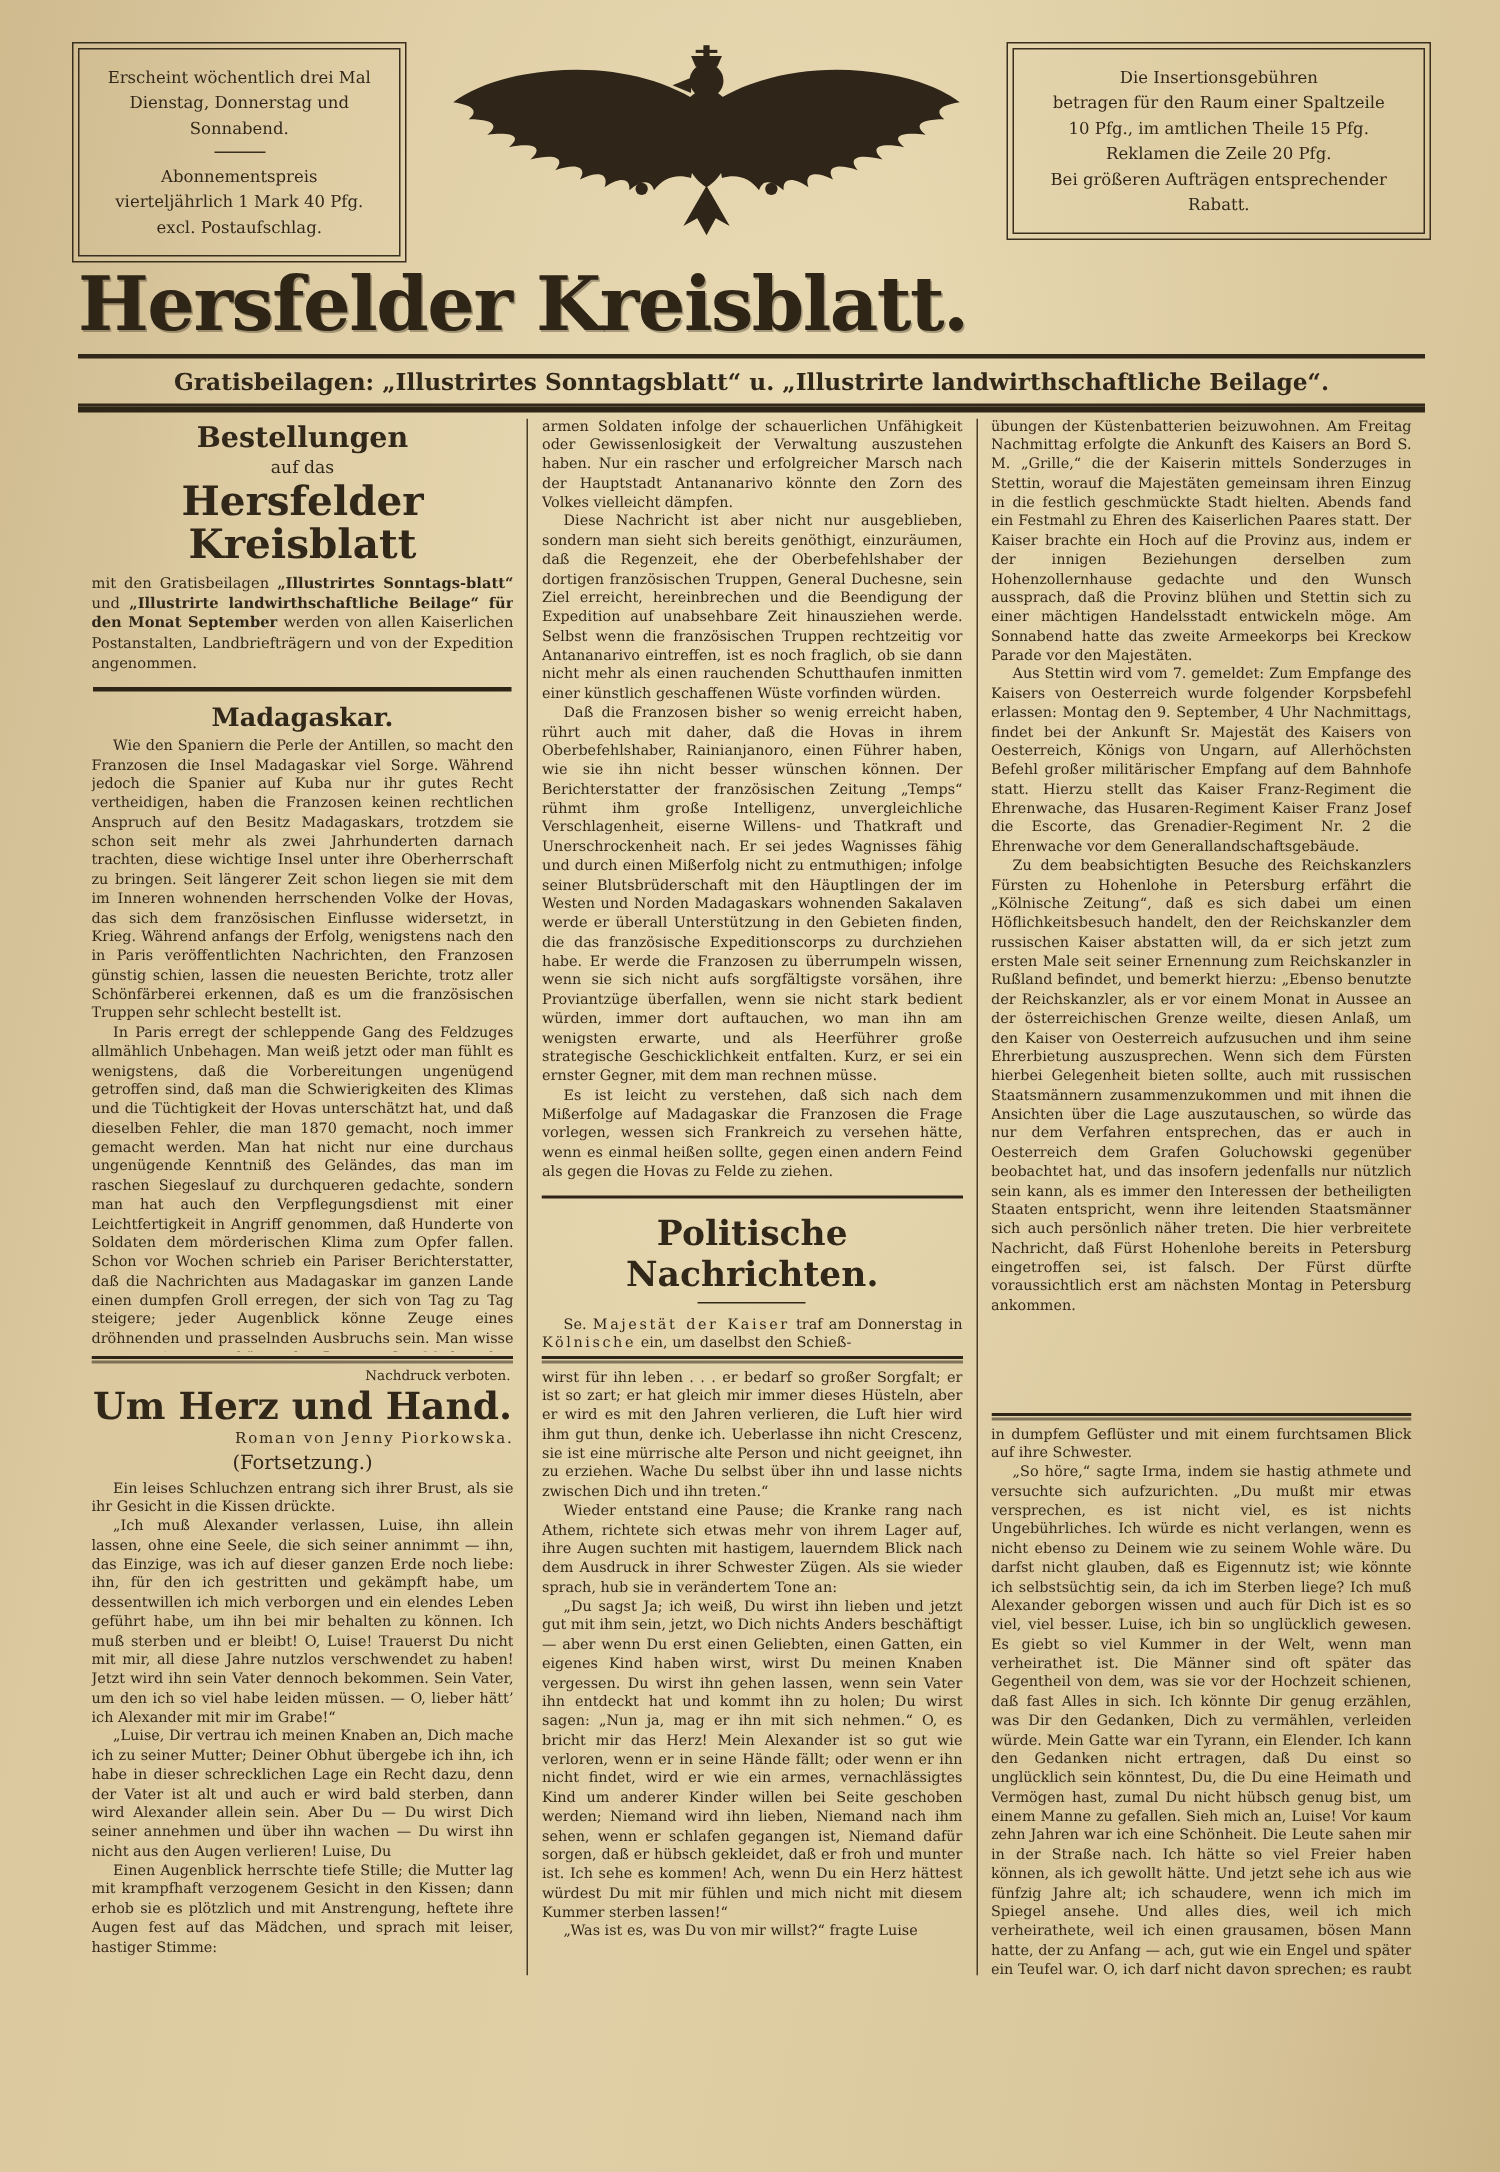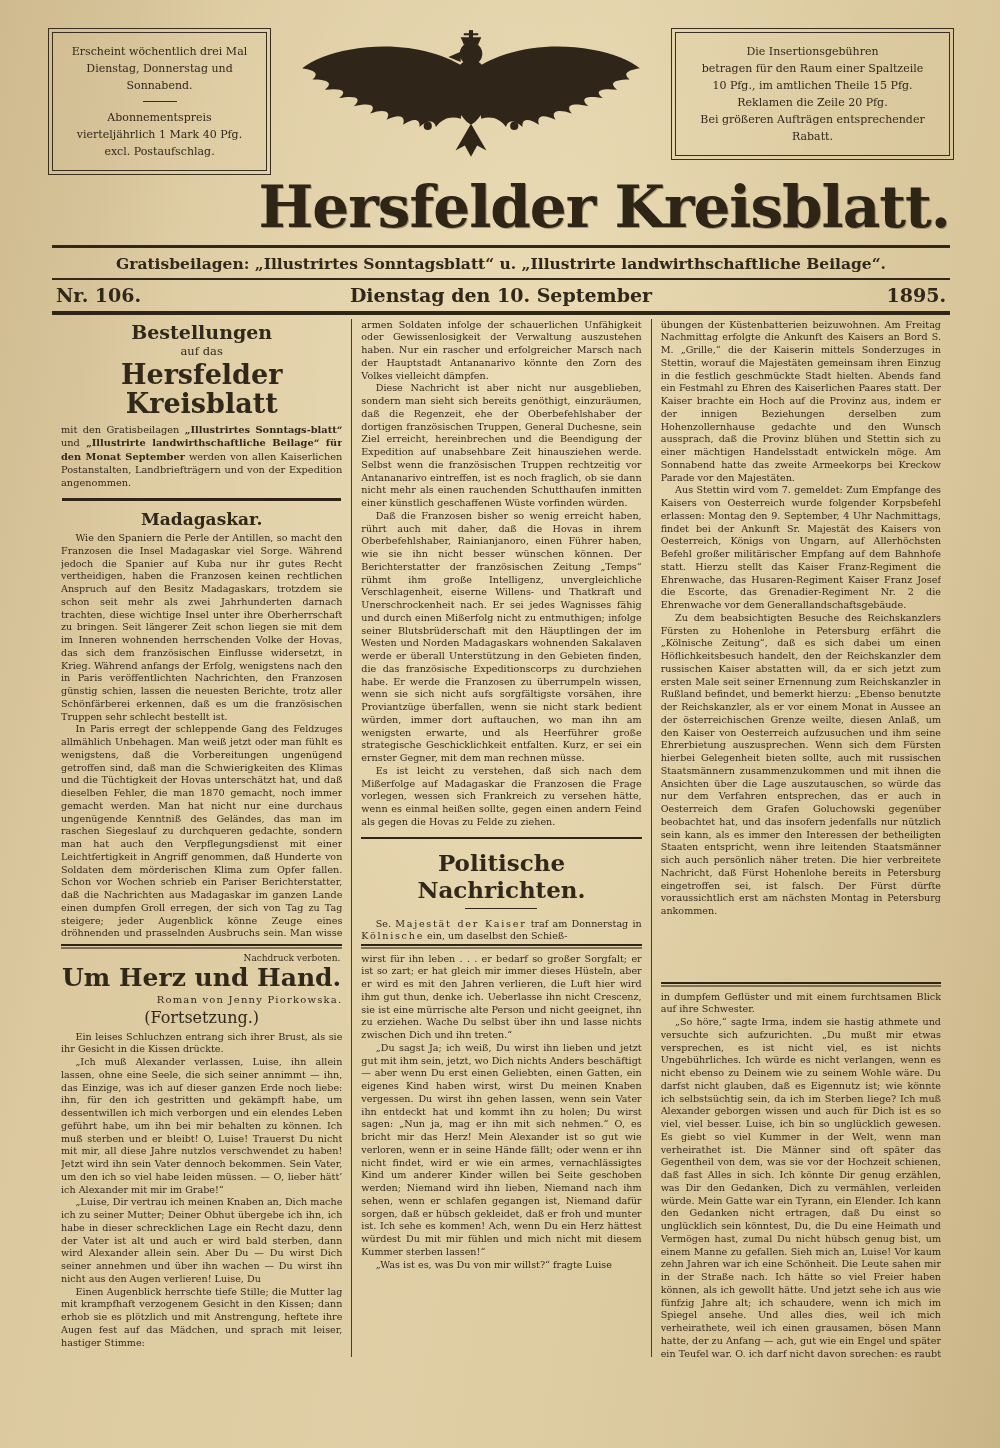--- a/index.html
+++ b/index.html
@@ -17,21 +17,21 @@
     color:#32281a;
   }
   
   .mast-top{display:grid;grid-template-columns:215px 1fr 275px;align-items:start;column-gap:22px;height:148px;}
   .notice-box{border:1px solid #3a2f1f;outline:1px solid #3a2f1f;outline-offset:3px;
     padding:10px 8px;text-align:center;font-size:11px;line-height:1.55;margin-top:8px;}
   .notice-box p{margin:0;}
   .mini-rule{width:34px;border-top:1px solid #3a2f1f;margin:7px auto;}
   .eagle-wrap{display:flex;justify-content:center;align-items:flex-start;padding-top:2px;}
   .np-title{
-    margin:2px 0 0;text-align:right;font-size:58px;font-weight:bold;line-height:1.15;
+    margin:2px 0 0;text-align:left;font-size:50px;font-weight:bold;line-height:1.15;
     letter-spacing:-1px;white-space:nowrap;color:#2e2517;
     text-shadow:1px 1px 0 rgba(46,37,23,.35);
   }
   .rule{border:0;margin:0;}
   .rule-thick{border-top:3px solid #32281a;margin-top:4px;}
   .subtitle{text-align:center;font-weight:bold;font-size:15.5px;padding:6px 0 5px;}
   .rule-thin{border-top:2px solid #32281a;}
   .dateline{position:relative;display:flex;justify-content:space-between;align-items:center;
     font-weight:bold;font-size:19px;padding:4px 4px 5px;}
   .dateline .center{position:absolute;left:0;right:0;text-align:center;}
@@ -58,21 +58,21 @@
   .pol-rule-top{border-top:2px solid #2e2517;margin-top:8px;}
   .pol-head{text-align:center;font-size:23px;font-weight:bold;margin:10px 0 5px;}
   .pol-underline{width:72px;border-top:1px solid #32281a;margin:0 auto 9px;}
   .sperr{letter-spacing:.18em;}
   
   .feuilleton{flex:1;overflow:hidden;padding-top:3px;}
   .f-rule{height:2px;background:#2e2517;box-shadow:0 3px 0 rgba(46,37,23,.55);margin-bottom:7px;}
   .f-notice{text-align:right;font-size:9px;margin:0 2px 0 0;}
   .f-title{text-align:center;font-size:25px;font-weight:bold;margin:0 0 2px;}
   .f-byline{text-align:right;font-size:10px;letter-spacing:.12em;}
-  .f-cont{text-align:center;font-size:16px;margin:3px 0 4px;}
+  .f-cont{text-align:center;font-size:13px;margin:3px 0 4px;}
   .gap-top{margin-top:3px;}
 </style>
 </head>
 <body>
 
 <div class="page">
 
   <header class="mast-top">
     <div class="notice-box">
       <p>Erscheint wöchentlich drei Mal</p>
@@ -116,25 +116,20 @@
       <p>Rabatt.</p>
     </div>
   </header>
 
   <h1 class="np-title">Hersfelder Kreisblatt.</h1>
 
   <div class="rule rule-thick"></div>
   <div class="subtitle">Gratisbeilagen: „Illustrirtes Sonntagsblatt“ u. „Illustrirte landwirthschaftliche Beilage“.</div>
   <div class="rule rule-thin"></div>
 
-  <div class="dateline">
-    <span>Nr. 106.</span>
-    <span class="center">Dienstag den 10. September</span>
-    <span>1895.</span>
-  </div>
   <div class="rule rule-heavy"></div>
 
   <main class="columns">
 
     <section class="column col1">
       <div class="col-upper">
         <div class="bestellungen">
           <div class="b-head">Bestellungen</div>
           <div class="b-sub">auf das</div>
           <div class="b-title">Hersfelder Kreisblatt</div>
@@ -165,20 +160,21 @@
         <p class="para indent">Daß die Franzosen bisher so wenig erreicht haben, rührt auch mit daher, daß die Hovas in ihrem Oberbefehlshaber, Rainianjanoro, einen Führer haben, wie sie ihn nicht besser wünschen können. Der Berichterstatter der französischen Zeitung „Temps“ rühmt ihm große Intelligenz, unvergleichliche Verschlagenheit, eiserne Willens- und Thatkraft und Unerschrockenheit nach. Er sei jedes Wagnisses fähig und durch einen Mißerfolg nicht zu entmuthigen; infolge seiner Blutsbrüderschaft mit den Häuptlingen der im Westen und Norden Madagaskars wohnenden Sakalaven werde er überall Unterstützung in den Gebieten finden, die das französische Expeditionscorps zu durchziehen habe. Er werde die Franzosen zu überrumpeln wissen, wenn sie sich nicht aufs sorgfältigste vorsähen, ihre Proviantzüge überfallen, wenn sie nicht stark bedient würden, immer dort auftauchen, wo man ihn am wenigsten erwarte, und als Heerführer große strategische Geschicklichkeit entfalten. Kurz, er sei ein ernster Gegner, mit dem man rechnen müsse.</p>
         <p class="para indent">Es ist leicht zu verstehen, daß sich nach dem Mißerfolge auf Madagaskar die Franzosen die Frage vorlegen, wessen sich Frankreich zu versehen hätte, wenn es einmal heißen sollte, gegen einen andern Feind als gegen die Hovas zu Felde zu ziehen.</p>
         <div class="pol-rule-top"></div>
         <h2 class="pol-head">Politische Nachrichten.</h2>
         <div class="pol-underline"></div>
         <p class="para indent"><span>Se. </span><span class="sperr">Majestät der Kaiser</span><span> traf am Donnerstag in </span><span class="sperr">Kölnische</span><span> ein, um daselbst den Schieß-</span></p>
       </div>
       <div class="feuilleton">
         <div class="f-rule"></div>
         <p class="para gap-top">wirst für ihn leben . . . er bedarf so großer Sorgfalt; er ist so zart; er hat gleich mir immer dieses Hüsteln, aber er wird es mit den Jahren verlieren, die Luft hier wird ihm gut thun, denke ich. Ueberlasse ihn nicht Crescenz, sie ist eine mürrische alte Person und nicht geeignet, ihn zu erziehen. Wache Du selbst über ihn und lasse nichts zwischen Dich und ihn treten.“</p>
+        <p class="para indent">Wieder entstand eine Pause; die Kranke rang nach Athem, richtete sich etwas mehr von ihrem Lager auf, ihre Augen suchten mit hastigem, lauerndem Blick nach dem Ausdruck in ihrer Schwester Zügen. Als sie wieder sprach, hub sie in verändertem Tone an:</p>
         <p class="para indent">„Du sagst Ja; ich weiß, Du wirst ihn lieben und jetzt gut mit ihm sein, jetzt, wo Dich nichts Anders beschäftigt — aber wenn Du erst einen Geliebten, einen Gatten, ein eigenes Kind haben wirst, wirst Du meinen Knaben vergessen. Du wirst ihn gehen lassen, wenn sein Vater ihn entdeckt hat und kommt ihn zu holen; Du wirst sagen: „Nun ja, mag er ihn mit sich nehmen.“ O, es bricht mir das Herz! Mein Alexander ist so gut wie verloren, wenn er in seine Hände fällt; oder wenn er ihn nicht findet, wird er wie ein armes, vernachlässigtes Kind um anderer Kinder willen bei Seite geschoben werden; Niemand wird ihn lieben, Niemand nach ihm sehen, wenn er schlafen gegangen ist, Niemand dafür sorgen, daß er hübsch gekleidet, daß er froh und munter ist. Ich sehe es kommen! Ach, wenn Du ein Herz hättest würdest Du mit mir fühlen und mich nicht mit diesem Kummer sterben lassen!“</p>
         <p class="para indent">„Was ist es, was Du von mir willst?“ fragte Luise</p>
       </div>
     </section>
 
     <section class="column col3">
       <div class="col-upper">
         <p class="para">übungen der Küstenbatterien beizuwohnen. Am Freitag Nachmittag erfolgte die Ankunft des Kaisers an Bord S. M. „Grille,“ die der Kaiserin mittels Sonderzuges in Stettin, worauf die Majestäten gemeinsam ihren Einzug in die festlich geschmückte Stadt hielten. Abends fand ein Festmahl zu Ehren des Kaiserlichen Paares statt. Der Kaiser brachte ein Hoch auf die Provinz aus, indem er der innigen Beziehungen derselben zum Hohenzollernhause gedachte und den Wunsch aussprach, daß die Provinz blühen und Stettin sich zu einer mächtigen Handelsstadt entwickeln möge. Am Sonnabend hatte das zweite Armeekorps bei Kreckow Parade vor den Majestäten.</p>
         <p class="para indent">Aus Stettin wird vom 7. gemeldet: Zum Empfange des Kaisers von Oesterreich wurde folgender Korpsbefehl erlassen: Montag den 9. September, 4 Uhr Nachmittags, findet bei der Ankunft Sr. Majestät des Kaisers von Oesterreich, Königs von Ungarn, auf Allerhöchsten Befehl großer militärischer Empfang auf dem Bahnhofe statt. Hierzu stellt das Kaiser Franz-Regiment die Ehrenwache, das Husaren-Regiment Kaiser Franz Josef die Escorte, das Grenadier-Regiment Nr. 2 die Ehrenwache vor dem Generallandschaftsgebäude.</p>
         <p class="para indent">Zu dem beabsichtigten Besuche des Reichskanzlers Fürsten zu Hohenlohe in Petersburg erfährt die „Kölnische Zeitung“, daß es sich dabei um einen Höflichkeitsbesuch handelt, den der Reichskanzler dem russischen Kaiser abstatten will, da er sich jetzt zum ersten Male seit seiner Ernennung zum Reichskanzler in Rußland befindet, und bemerkt hierzu: „Ebenso benutzte der Reichskanzler, als er vor einem Monat in Aussee an der österreichischen Grenze weilte, diesen Anlaß, um den Kaiser von Oesterreich aufzusuchen und ihm seine Ehrerbietung auszusprechen. Wenn sich dem Fürsten hierbei Gelegenheit bieten sollte, auch mit russischen Staatsmännern zusammenzukommen und mit ihnen die Ansichten über die Lage auszutauschen, so würde das nur dem Verfahren entsprechen, das er auch in Oesterreich dem Grafen Goluchowski gegenüber beobachtet hat, und das insofern jedenfalls nur nützlich sein kann, als es immer den Interessen der betheiligten Staaten entspricht, wenn ihre leitenden Staatsmänner sich auch persönlich näher treten. Die hier verbreitete Nachricht, daß Fürst Hohenlohe bereits in Petersburg eingetroffen sei, ist falsch. Der Fürst dürfte voraussichtlich erst am nächsten Montag in Petersburg ankommen.</p>

